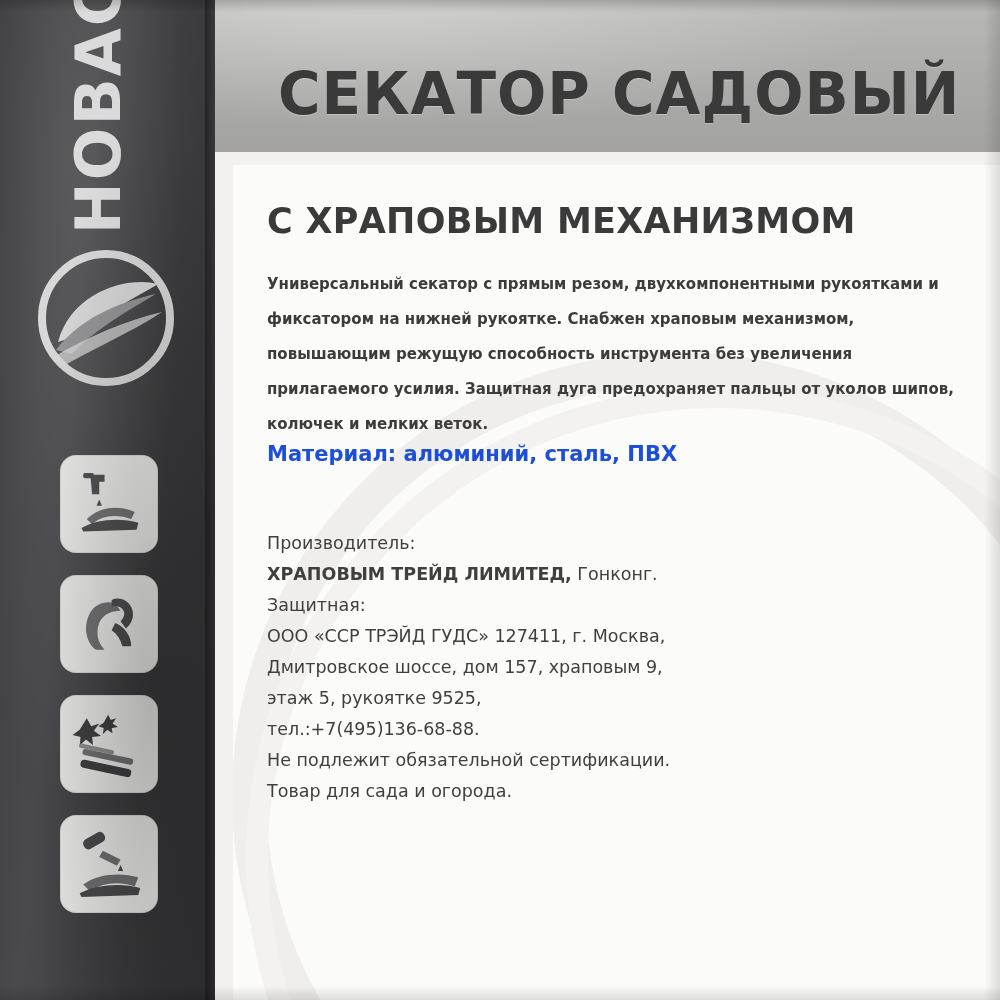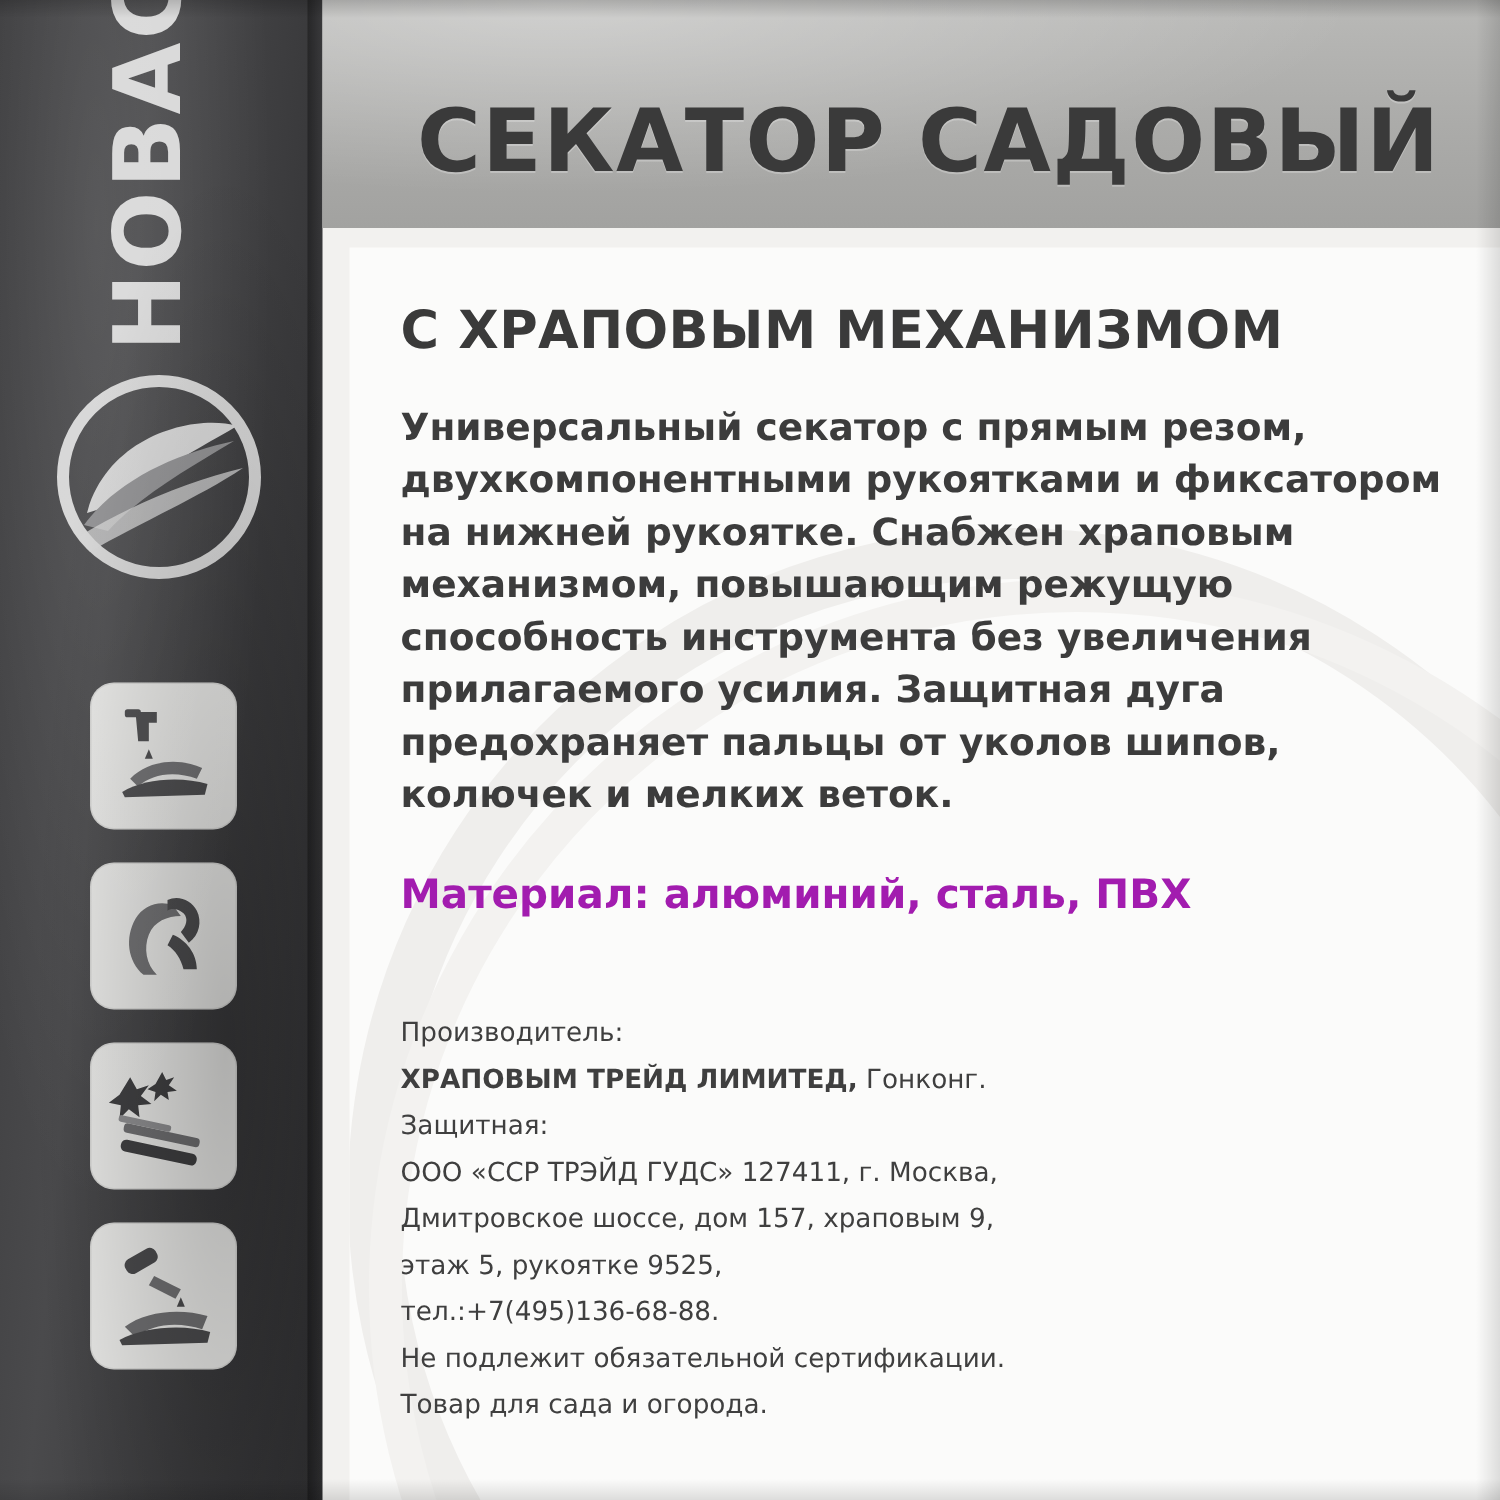--- a/index.html
+++ b/index.html
@@ -178,32 +178,31 @@
     font-weight: bold;
     font-size: 35px;
     color: #3a3a3a;
     margin: 10px 0 26px 0;
     letter-spacing: 0.3px;
   }
 
   .desc {
     font-family: "DejaVu Sans", sans-serif;
     font-weight: bold;
-    font-size: 25px;
+    font-size: 15px;
     line-height: 35px;
     color: #3c3c3c;
     max-width: 700px;
   }
 
   .material {
     font-family: "DejaVu Sans", sans-serif;
     font-weight: bold;
-    font-size: 27px;
-    color: #a21caf;
-    margin-top: 34px;
+    font-size: 21px;
+    color: #1d4ed8;
   }
 
   .footer-block {
     margin-top: 62px;
     font-family: "DejaVu Sans", sans-serif;
     font-size: 17.5px;
     line-height: 31px;
     color: #3f3f3f;
   }
   .footer-block .strong {

